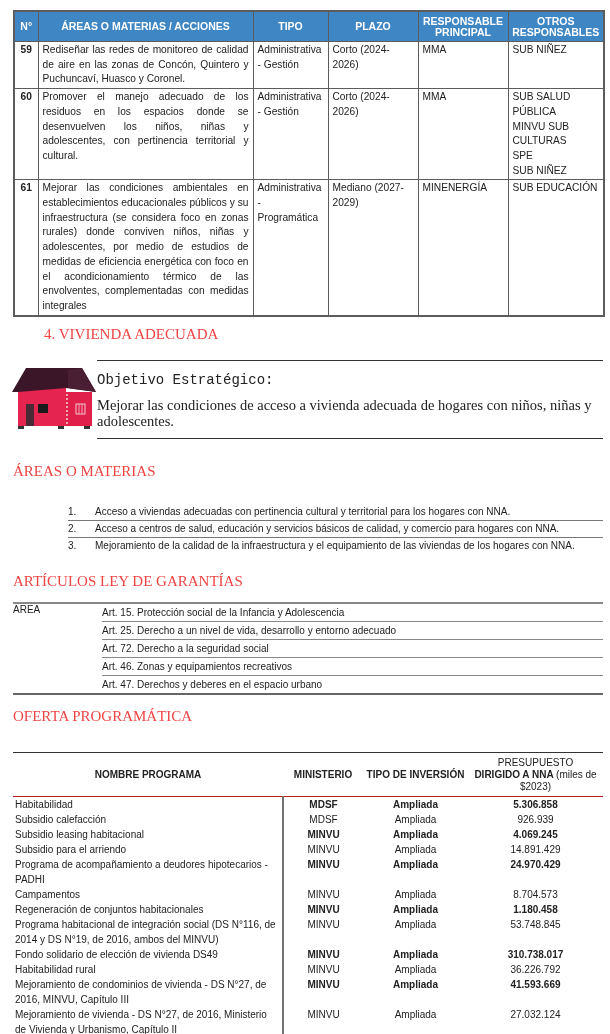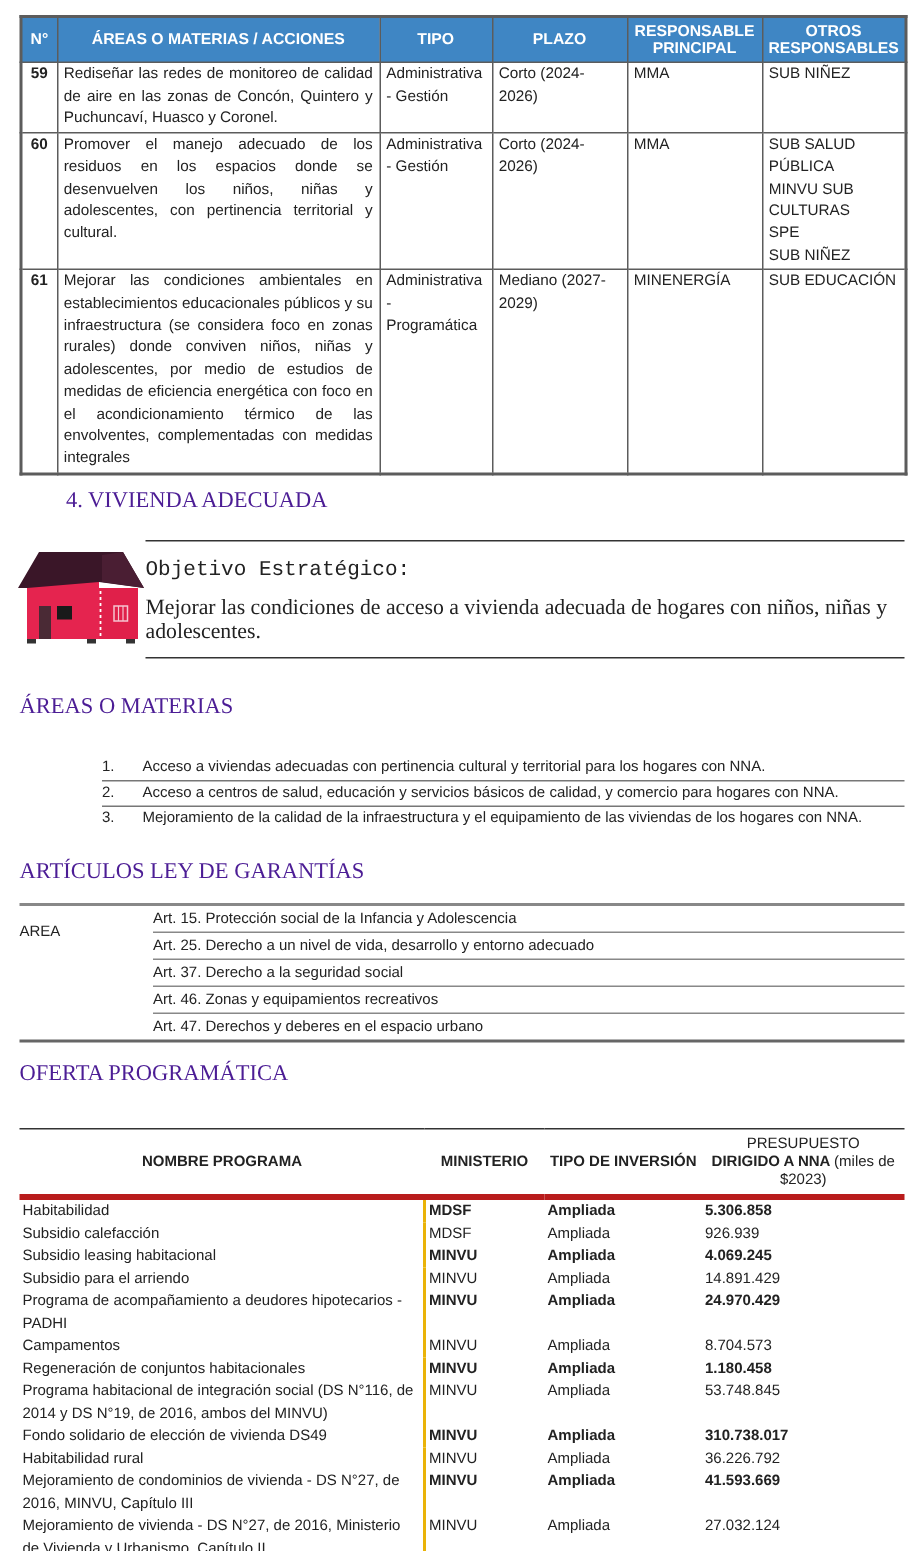--- a/index.html
+++ b/index.html
@@ -8,48 +8,48 @@
   
   .act-table { position: absolute; left: 13px; top: 10px; width: 590px; border-collapse: collapse; font-size: 10.2px; table-layout: fixed; }
   .act-table th { background: #3f86c4; color: #fff; font-weight: bold; font-size: 10.5px; line-height: 11px; border: 1px solid #5c5c5c; text-align: center; padding: 2px 2px; height: 25px; }
   .act-table td { border: 1px solid #5c5c5c; vertical-align: top; padding: 1px 4px; line-height: 14.7px; margin-top: 47px; }
   .act-table td.n { font-weight: bold; text-align: center; }
   .act-table td.desc { text-align: justify; }
   .act-table td.c { }
   .act-table { border: 2px solid #5c5c5c; }
 
   
-  .sec-title { position: absolute; font-family: "Liberation Serif", serif; font-size: 15px; color: #4c1d95; }
+  .sec-title { position: absolute; font-family: "Liberation Serif", serif; font-size: 15px; color: #ef4444; }
 
   
   .hr { position: absolute; height: 1px; background: #333; }
   .house { position: absolute; left: 12px; top: 366px; width: 86px; height: 64px; }
   .obj-label { position: absolute; left: 97px; top: 372px; font-family: Liberation Mono, monospace; font-size: 14px; }
   .obj-text { position: absolute; left: 97px; top: 397px; width: 510px; font-family: "Liberation Serif", serif; font-size: 14.5px; line-height: 16px; }
 
   
   .areas { position: absolute; left: 68px; top: 504px; width: 535px; font-size: 10px; }
   .areas .row { display: flex; height: 16px; line-height: 16px; border-bottom: 1px solid #777; }
   .areas .row:last-child { border-bottom: none; }
   .areas .num { width: 27px; }
   .areas .txt { flex: 1; white-space: nowrap; }
 
   
   .arts { position: absolute; left: 13px; top: 602px; width: 590px; font-size: 10px; border-top: 2px solid #888; border-bottom: 2px solid #666; }
-  .arts .area-label { position: absolute; left: 0; top: 12px; }
+  .arts .area-label { position: absolute; left: 0; top: 0; }
   .arts .row { margin-left: 89px; height: 17px; line-height: 17px; border-bottom: 1px solid #888; }
   .arts .row:last-child { border-bottom: none; }
 
   
   .prog { position: absolute; left: 13px; top: 752px; width: 590px; font-size: 10px; border-collapse: collapse; table-layout: fixed; }
-  .prog th { font-weight: bold; font-size: 10px; line-height: 12px; padding: 0 2px; text-align: center; border-top: 1px solid #333; border-bottom: 4px solid #b91c1c; height: 43px; }
+  .prog th { font-weight: bold; font-size: 10px; line-height: 12px; padding: 0 2px; text-align: center; border-top: 1px solid #333; border-bottom: 1px solid #b91c1c; height: 43px; }
   .prog th .light { font-weight: normal; }
   .prog td { padding: 0 2px; line-height: 15px; vertical-align: top; }
-  .prog td.name { border-right: 2px solid #eab308; }
-  .prog td.c { }
+  .prog td.name { border-right: 2px solid #737373; }
+  .prog td.c { text-align: center; }
   .prog tr.bold td.c { font-weight: bold; }
 </style>
 </head>
 <body>
 
 <table class="act-table">
   <colgroup>
     <col style="width:24px">
       <col style="width:215px">
       <col style="width:75px">
@@ -149,21 +149,21 @@
     <span class="num">3.</span>
     <span class="txt">Mejoramiento de la calidad de la infraestructura y el equipamiento de las viviendas de los hogares con NNA.</span>
   </div>
 </div>
 
 <div class="sec-title" style="left:13px; top:573px;">ARTÍCULOS LEY DE GARANTÍAS</div>
 <div class="arts">
   <span class="area-label">AREA</span>
   <div class="row">Art. 15. Protección social de la Infancia y Adolescencia</div>
   <div class="row">Art. 25. Derecho a un nivel de vida, desarrollo y entorno adecuado</div>
-  <div class="row">Art. 37. Derecho a la seguridad social</div>
+  <div class="row">Art. 72. Derecho a la seguridad social</div>
   <div class="row">Art. 46. Zonas y equipamientos recreativos</div>
   <div class="row">Art. 47. Derechos y deberes en el espacio urbano</div>
 </div>
 
 <div class="sec-title" style="left:13px; top:708px;">OFERTA PROGRAMÁTICA</div>
 <table class="prog">
   <colgroup>
     <col style="width:270px">
       <col style="width:80px">
       <col style="width:105px">

